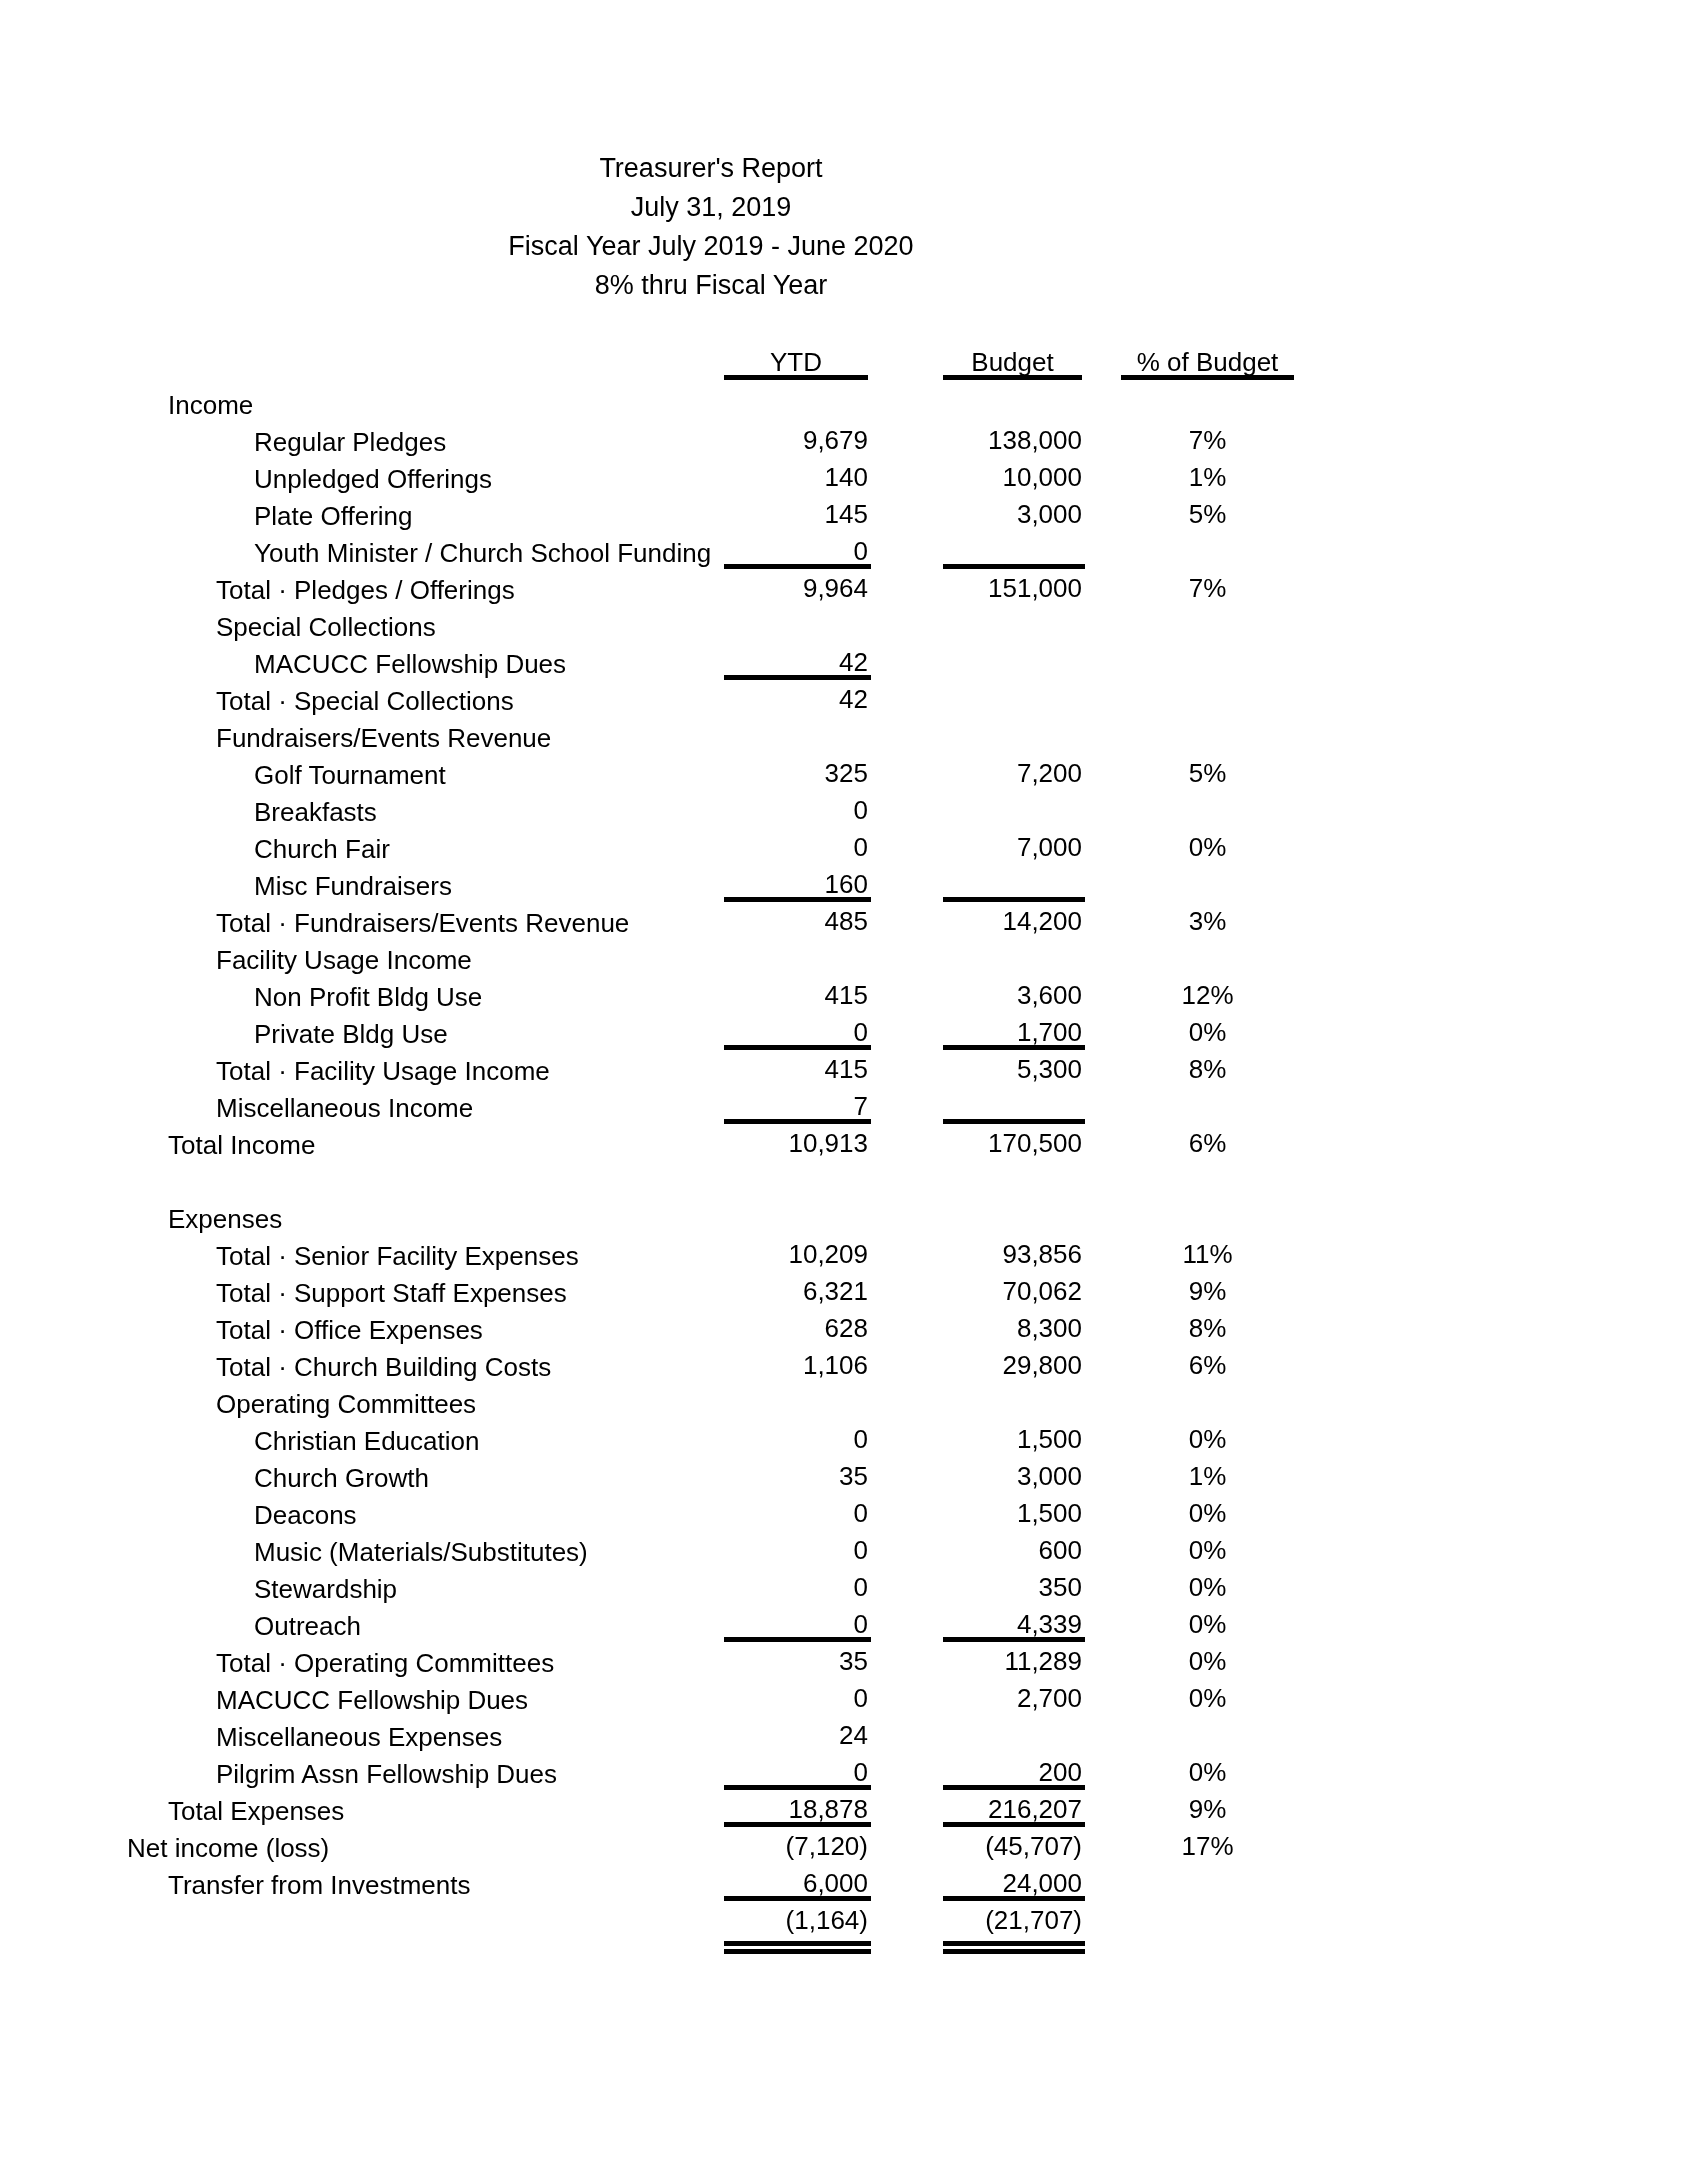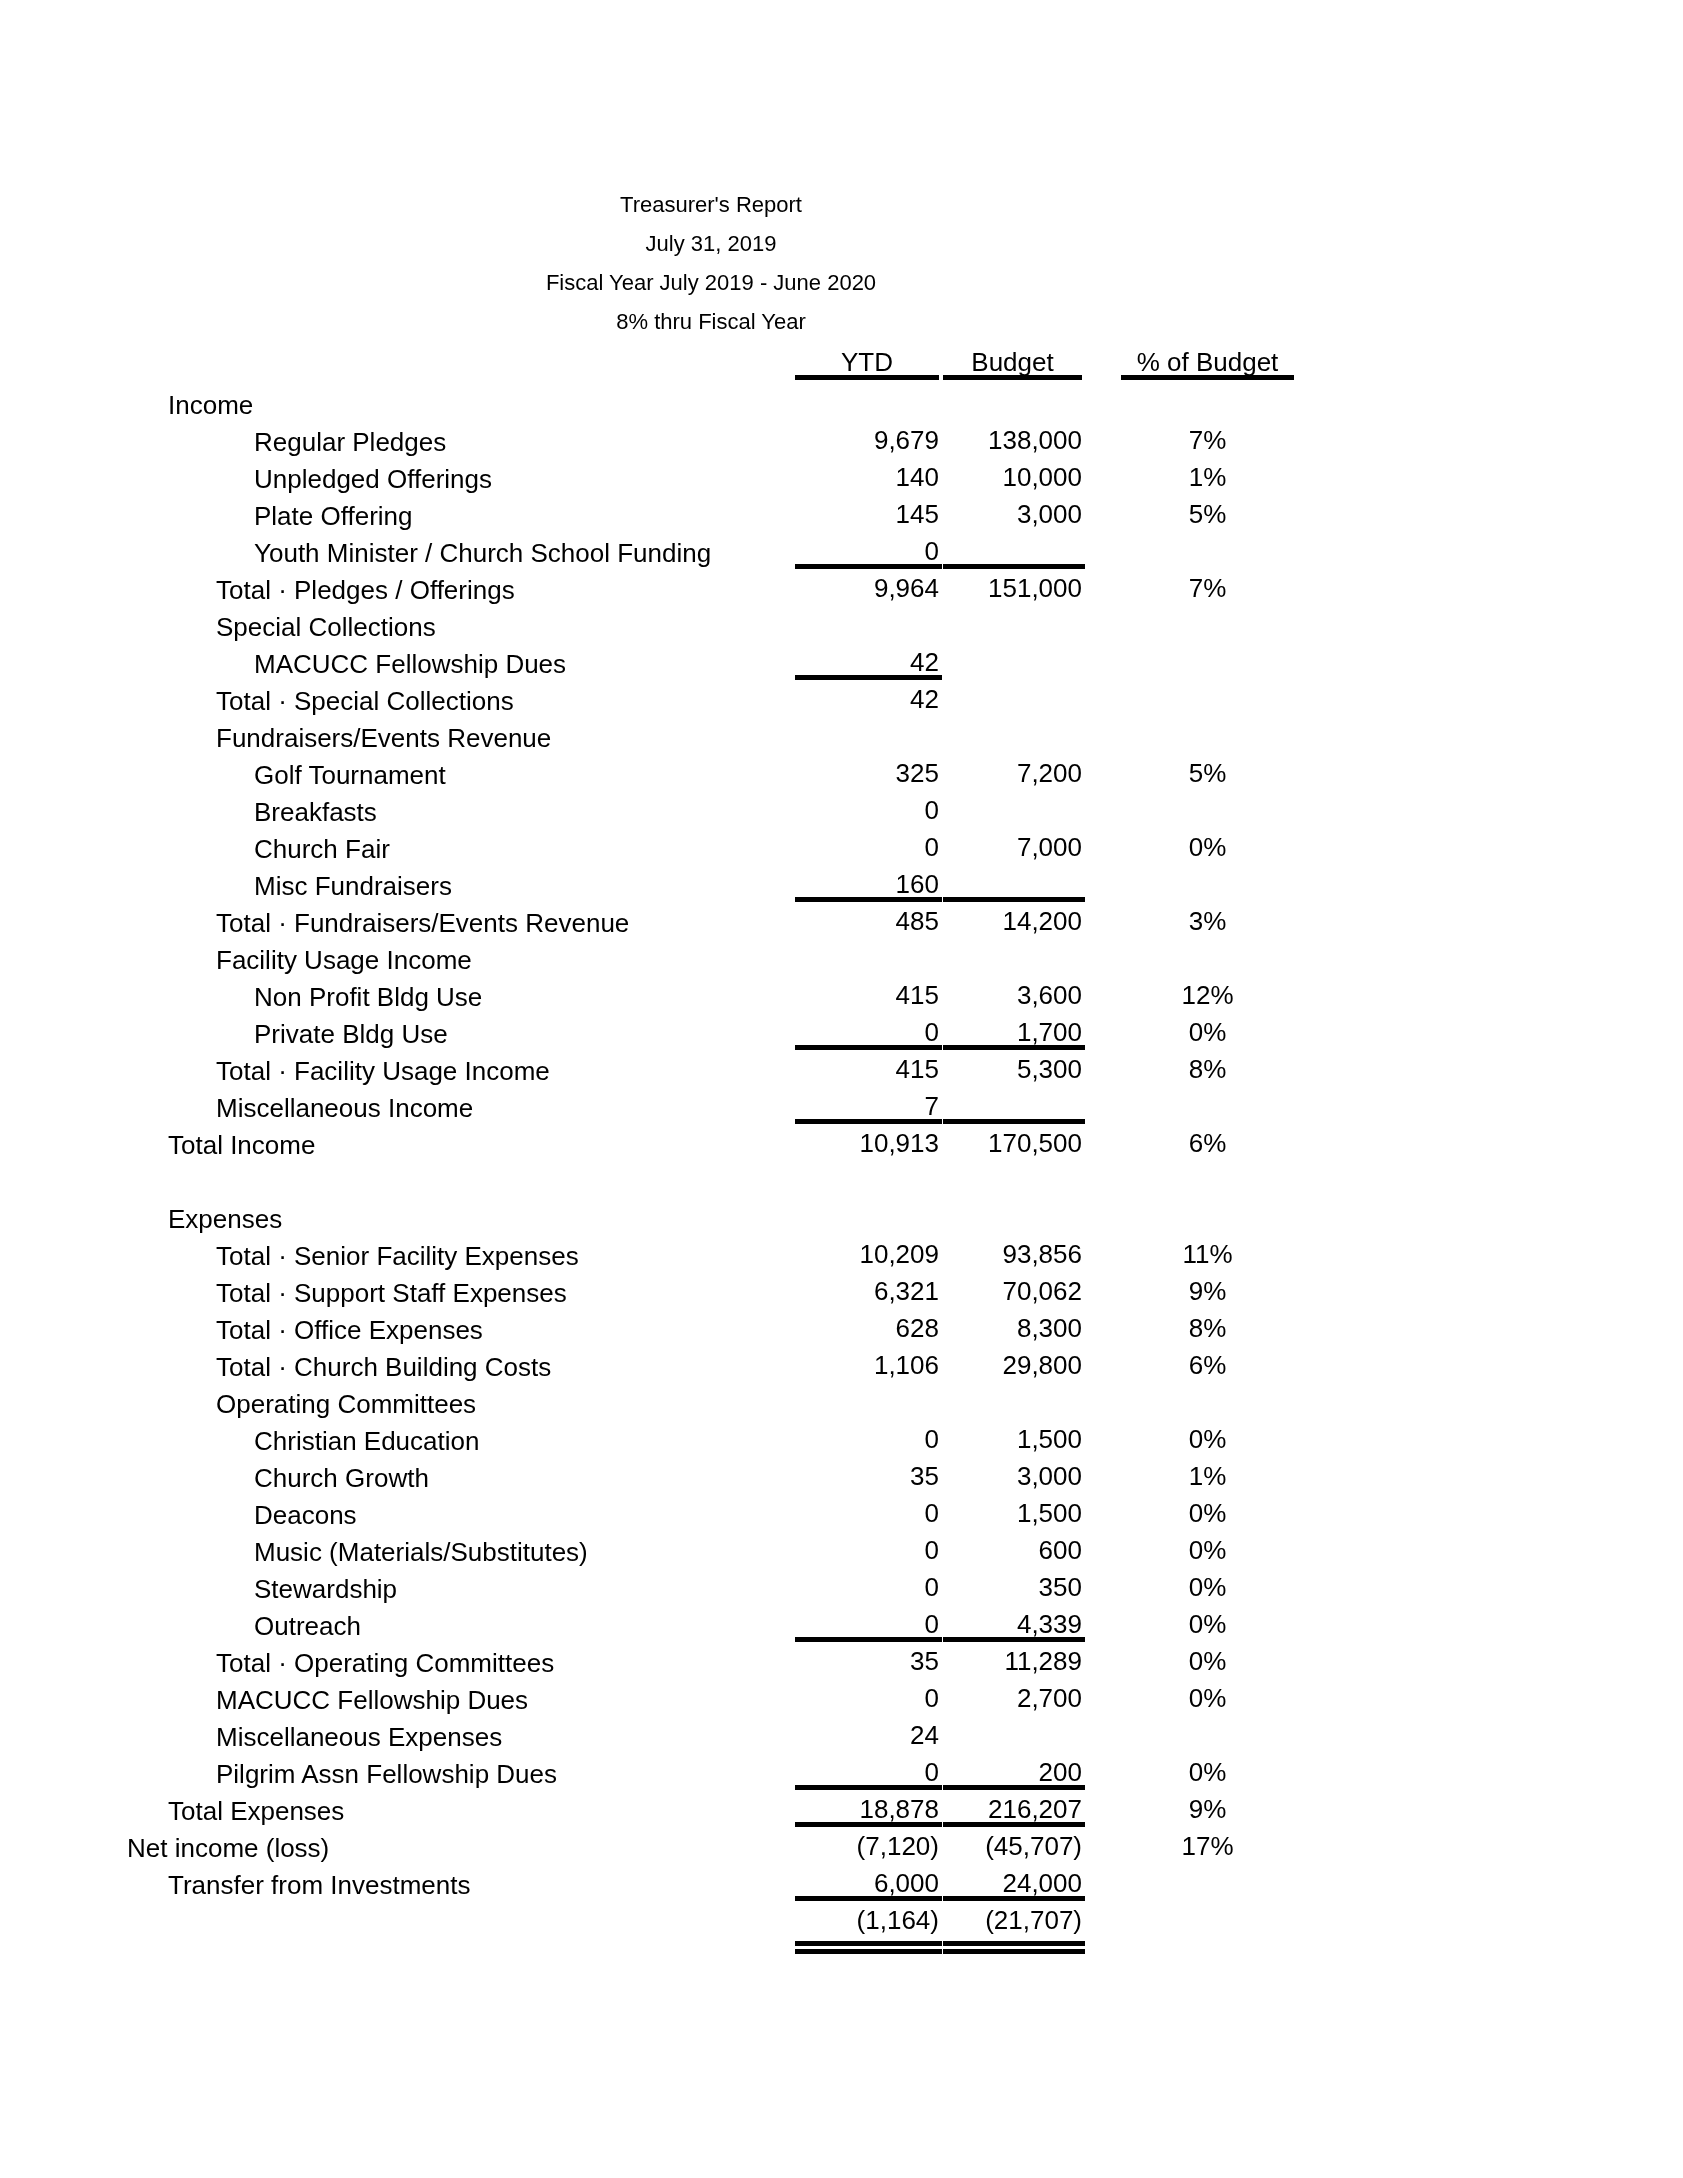--- a/index.html
+++ b/index.html
@@ -10,42 +10,41 @@
     background:var(--bg,#ffffff);
     color:var(--ink,#000000);
     font-family:"Liberation Sans","DejaVu Sans",sans-serif;
     font-size:26px;
     overflow:hidden;
   }
   .title-block{
     position:absolute;
     left:109px;top:149px;width:1204px;
     text-align:center;
-    font-size:22px;
+    font-size:27px;
     line-height:39px;
-    margin-top:36px;
   }
   .thead{position:absolute;left:0;top:345px;width:1683px;height:38px;}
   .tbody{position:absolute;left:0;top:387px;width:1467px;}
   .row{position:relative;height:37px;width:1683px;}
   .thead .row{height:38px;}
   .lbl{
     position:absolute;top:3px;
     line-height:30px;
     white-space:nowrap;
   }
   .ind0{left:127px;}
   .ind1{left:168px;}
   .ind2{left:216px;}
   .ind3{left:254px;}
   .cell{
     position:absolute;top:0;bottom:0;
     line-height:33px;
   }
-  .c-ytd{left:795px;width:144px;text-align:right;padding-right:3px;}
+  .c-ytd{left:724px;width:144px;text-align:right;padding-right:3px;}
   .c-budget{left:943px;width:139px;text-align:right;padding-right:3px;}
   .c-pct{left:1121px;width:173px;text-align:center;}
   .hdr{text-align:center;padding-right:0;line-height:34px;}
   
   .u::before{
     content:"";position:absolute;left:0;right:0;
     bottom:3px;height:5px;
     background:var(--ink,#000000);
   }
   

